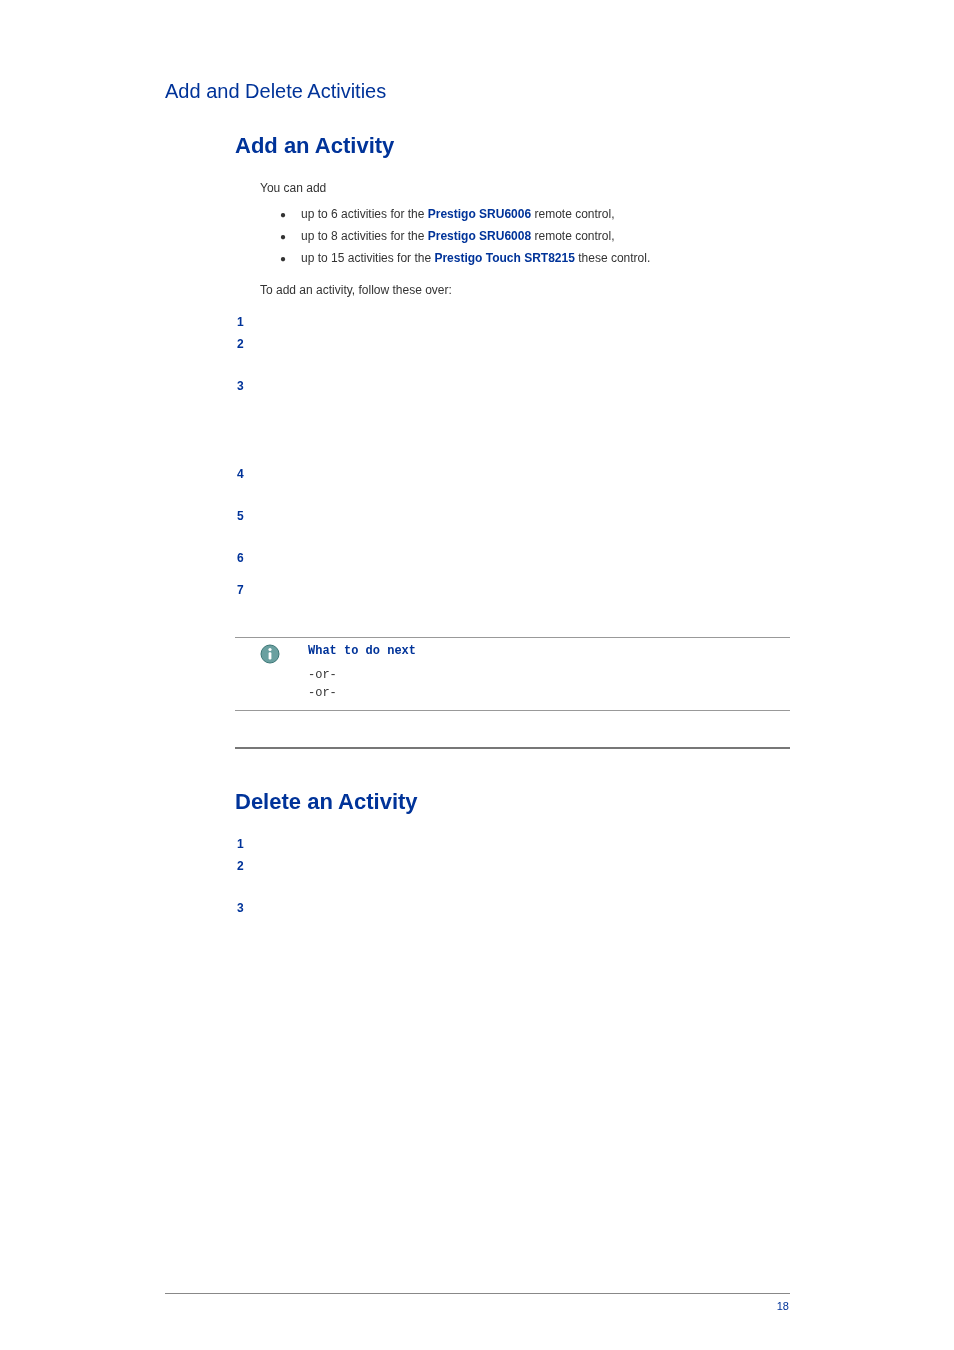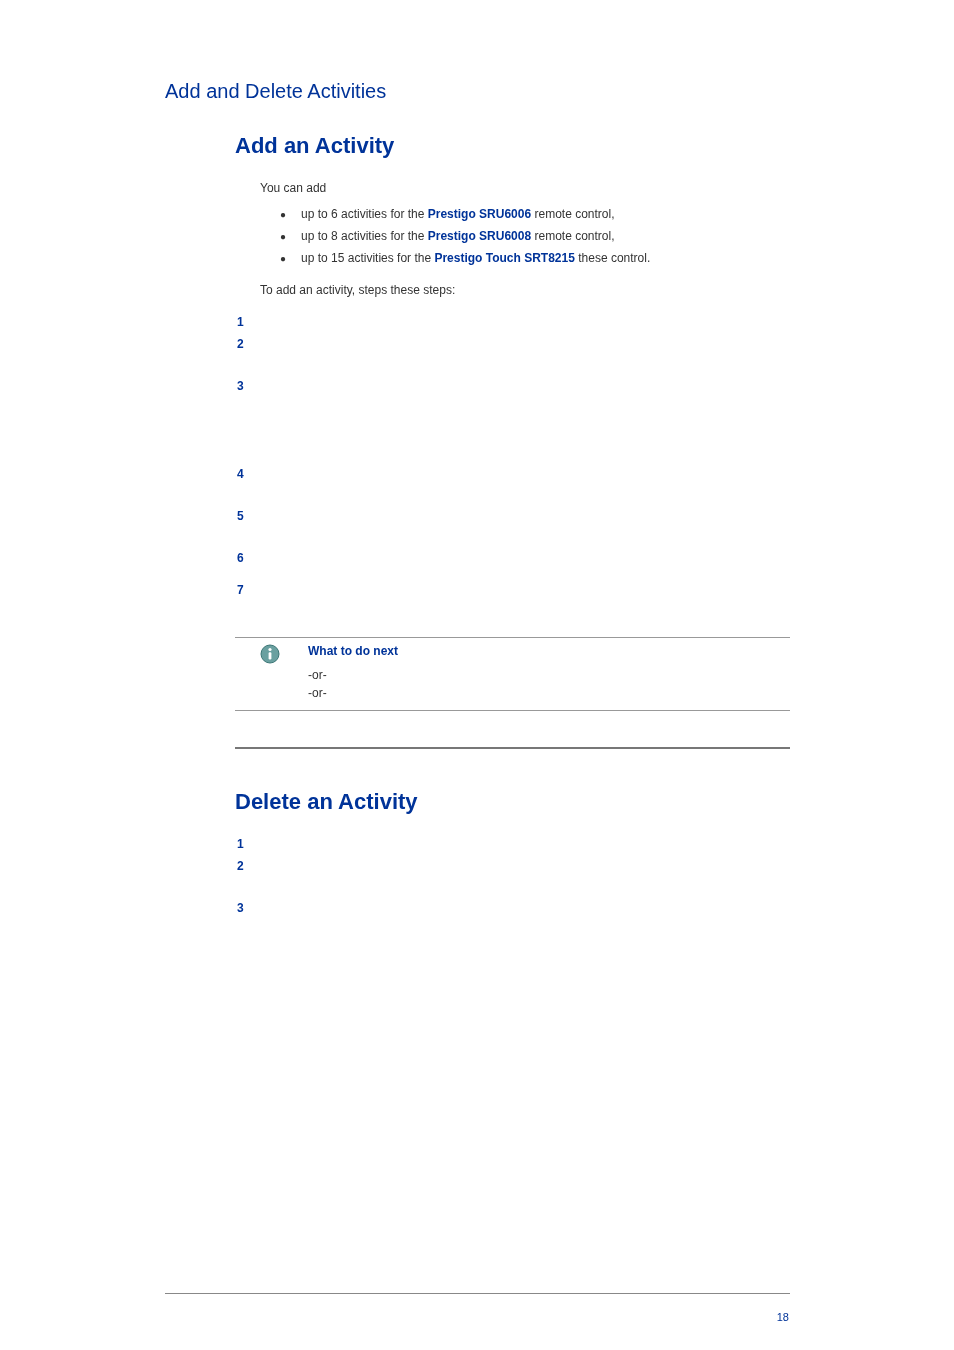--- a/index.html
+++ b/index.html
@@ -83,20 +83,21 @@
     .hr-thin {
       border: none;
       border-top: 1px solid #999;
       margin: 40px 0 6px 235px;
       width: 555px;
     }
     .info-box {
       margin-left: 260px;
       width: 530px;
       position: relative;
+      font-family: Liberation Mono, monospace;
     }
     .info-icon {
       position: absolute;
       left: 0;
       top: 0;
       width: 20px;
       height: 20px;
     }
     .info-content {
       margin-left: 48px;
@@ -136,21 +137,21 @@
     }
     .footer-rule {
       position: absolute;
       bottom: 56px;
       left: 165px;
       width: 625px;
       border-top: 1px solid #888;
     }
     .page-num {
       position: absolute;
-      bottom: 27px;
+      bottom: 38px;
       right: 165px;
       color: #003399;
       font-size: 11px;
     }
   </style>
 </head>
 <body>
 
 <div class="page">
   <div class="h1">Add and Delete Activities</div>
@@ -173,21 +174,21 @@
       </span>
     </div>
     <div class="bullet-row">
       <span class="bullet-dot">●</span>
       <span class="bullet-text">
         <span>up to 15 activities for the </span><span class="bold-blue">Prestigo Touch SRT8215</span><span> these control.</span>
       </span>
     </div>
   </div>
 
-  <div class="follow">To add an activity, steps these steps:</div>
+  <div class="follow">To add an activity, follow these over:</div>
 
   <div class="steps">
     <div class="step-row">
         <span class="step-num">1</span>
       </div>
     <div class="step-row" style="margin-bottom:28px;">
         <span class="step-num">2</span>
       </div>
     <div class="step-row" style="margin-bottom:74px;">
         <span class="step-num">3</span>

